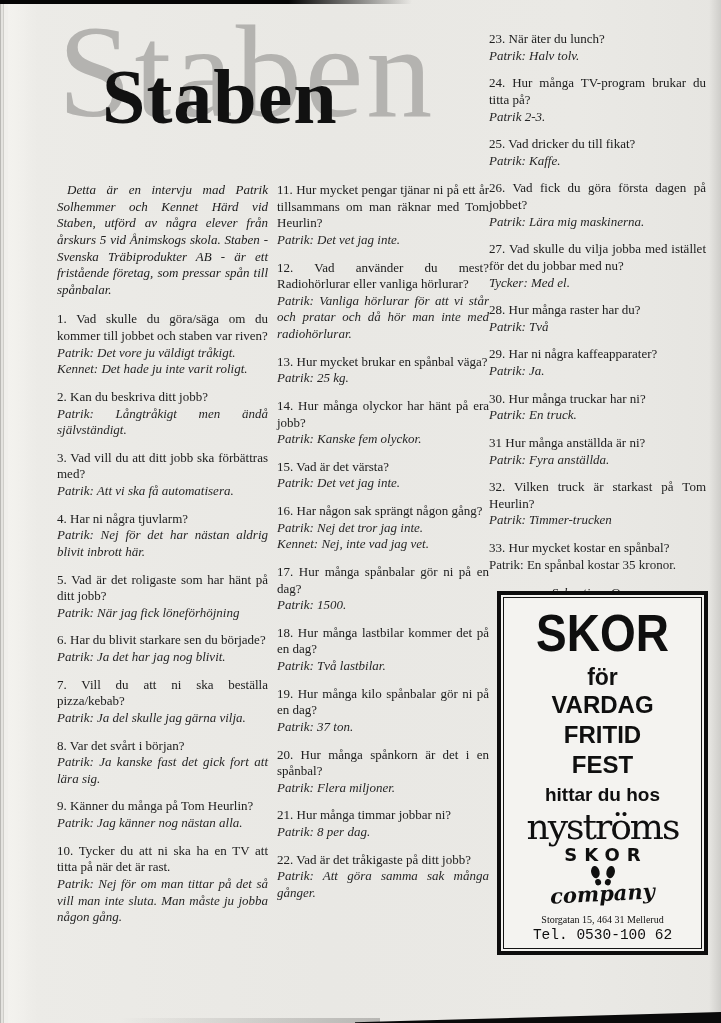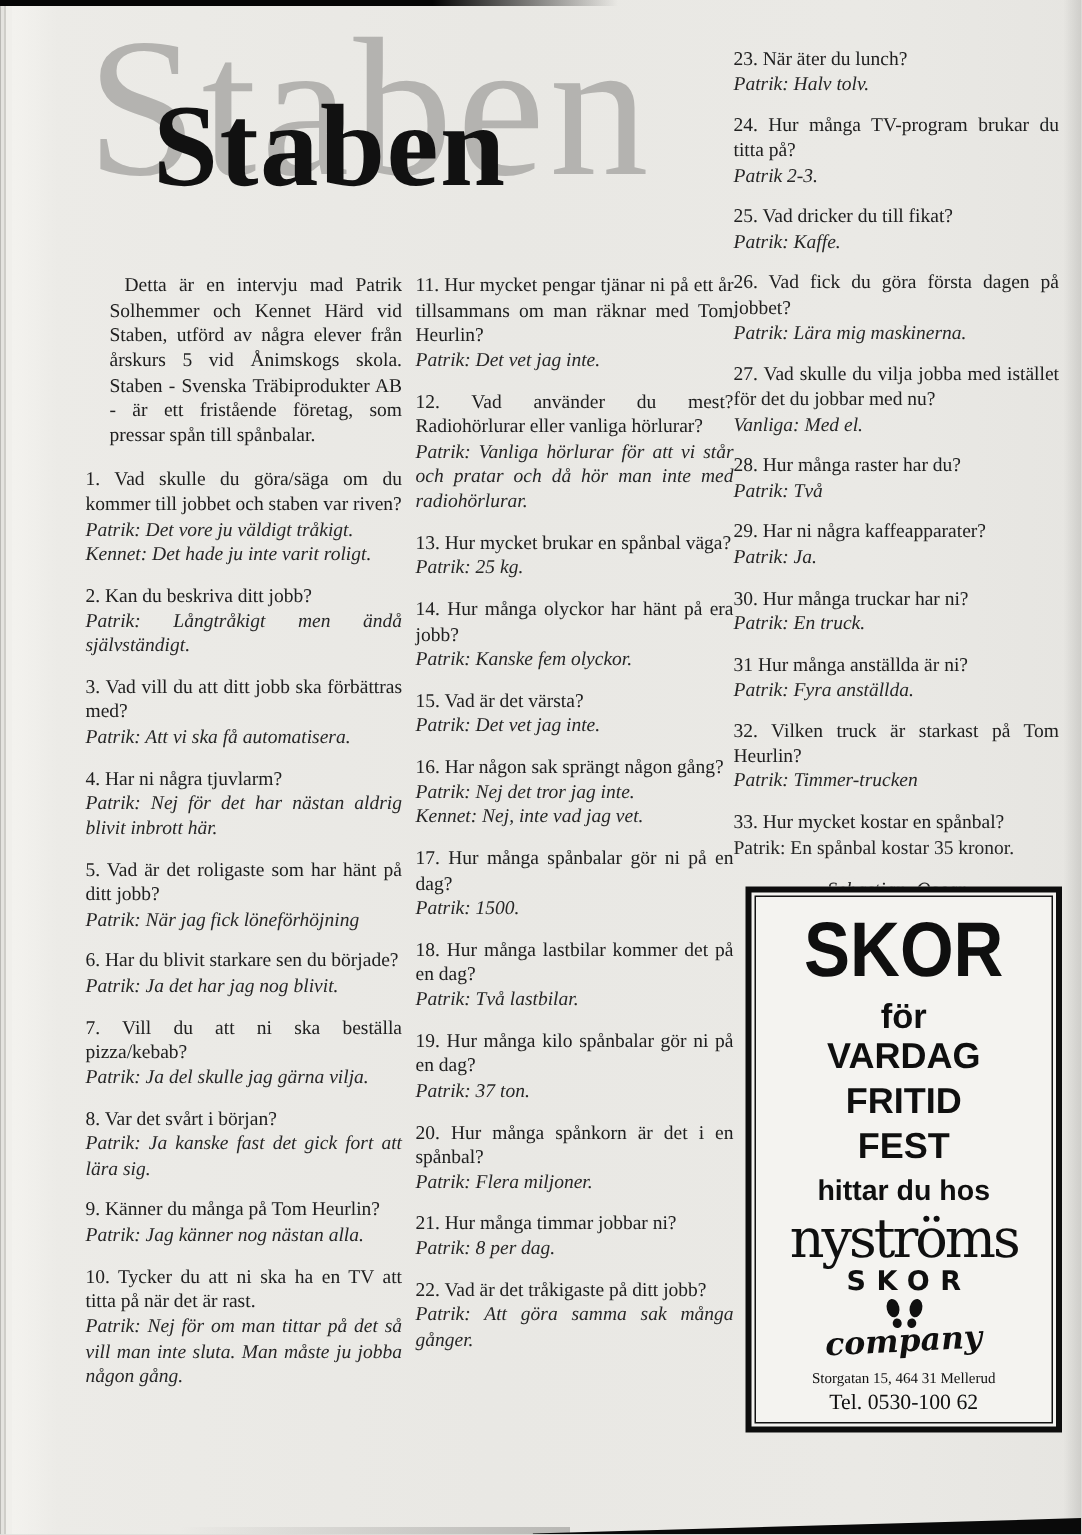--- a/index.html
+++ b/index.html
@@ -26,21 +26,21 @@
   .title-ghost{position:absolute;left:58px;top:6px;font-size:132px;line-height:1;
     color:#b4b3b0;letter-spacing:3px;white-space:nowrap;}
   .title-main{position:absolute;left:102px;top:58px;font-size:78px;line-height:1;
     color:#111;font-weight:600;letter-spacing:1px;white-space:nowrap;}
 
   
   .col{position:absolute;text-align:justify;font-size:13px;line-height:1.28;color:#202020;}
   .col-1{left:57px;top:182px;width:211px;}
   .col-2{left:277px;top:182px;width:212px;}
   .col-3{left:489px;top:31px;width:217px;}
-  .intro{margin:0 0 13px 16px;text-indent:10px;}
+  .intro{margin:0 0 13px 0;text-indent:10px;font-style:italic;}
   .qa{margin:0 0 11px 0;}
   .q{margin:0;}
   .a{margin:0;font-style:italic;color:#262626;}
   .a.roman{font-style:normal;}
   .signature{margin-top:4px;text-align:center;font-style:italic;font-size:13.5px;color:#242424;}
 
   .page-number{position:absolute;left:70px;top:1016px;font-size:14.5px;color:#1c1c1c;margin-top:15px;}
 
   
   .ad{position:absolute;left:497px;top:591px;width:211px;height:364px;
@@ -54,21 +54,21 @@
   .ad-word{font-size:24px;font-weight:bold;line-height:1.25;}
   .ad-hittar{font-size:19px;font-weight:bold;line-height:1.2;margin-top:4px;}
   .ad-logo{font-family:"DejaVu Serif",serif;font-size:36px;font-weight:normal;line-height:1;
     letter-spacing:-2px;margin-top:2px;}
   .ad-logo-sub{font-family:"DejaVu Sans",sans-serif;font-size:18px;font-weight:bold;
     letter-spacing:7px;line-height:1;margin-top:1px;text-indent:7px;}
   .ad-feet{margin:1px 0 0 0;height:22px;}
   .ad-company{font-family:"DejaVu Serif",serif;font-size:21px;font-weight:bold;font-style:italic;
     line-height:1;margin-top:-4px;transform:rotate(-3deg);}
   .ad-address{font-family:"Liberation Serif",serif;font-size:10px;line-height:1.3;margin-top:9px;}
-  .ad-phone{font-family:Liberation Serif, serif;font-size:14.5px;line-height:1.3;}
+  .ad-phone{font-family:Liberation Mono, monospace;font-size:14.5px;line-height:1.3;}
 </style>
 </head>
 <body>
 
 <div class="page">
 
   <div class="edge-left"></div>
   <div class="edge-left-fade"></div>
   <div class="edge-top"></div>
   <div class="edge-right"></div>
@@ -192,21 +192,21 @@
         <div class="qa">
           <p class="q">25. Vad dricker du till fikat?</p>
           <p class="a">Patrik: Kaffe.</p>
         </div>
         <div class="qa">
           <p class="q">26. Vad fick du göra första dagen på jobbet?</p>
           <p class="a">Patrik: Lära mig maskinerna.</p>
         </div>
         <div class="qa">
           <p class="q">27. Vad skulle du vilja jobba med istället för det du jobbar med nu?</p>
-          <p class="a">Vanliga: Med el.</p>
+          <p class="a">Tycker: Med el.</p>
         </div>
         <div class="qa">
           <p class="q">28. Hur många raster har du?</p>
           <p class="a">Patrik: Två</p>
         </div>
         <div class="qa">
           <p class="q">29. Har ni några kaffeapparater?</p>
           <p class="a">Patrik: Ja.</p>
         </div>
         <div class="qa">

